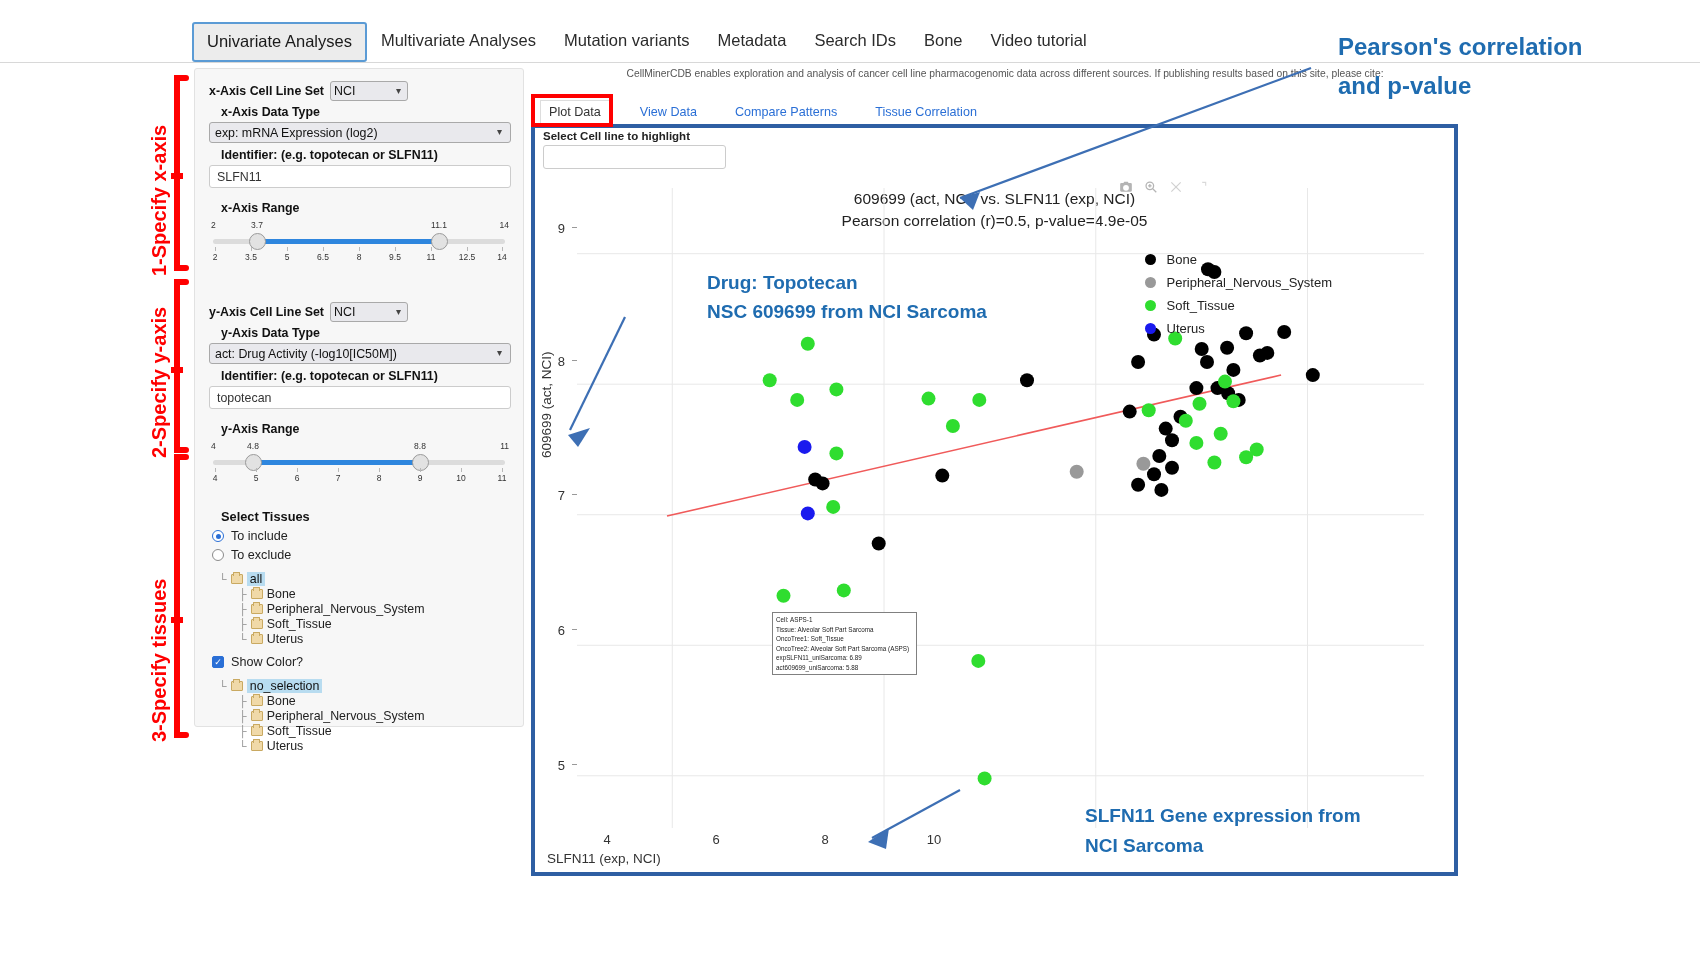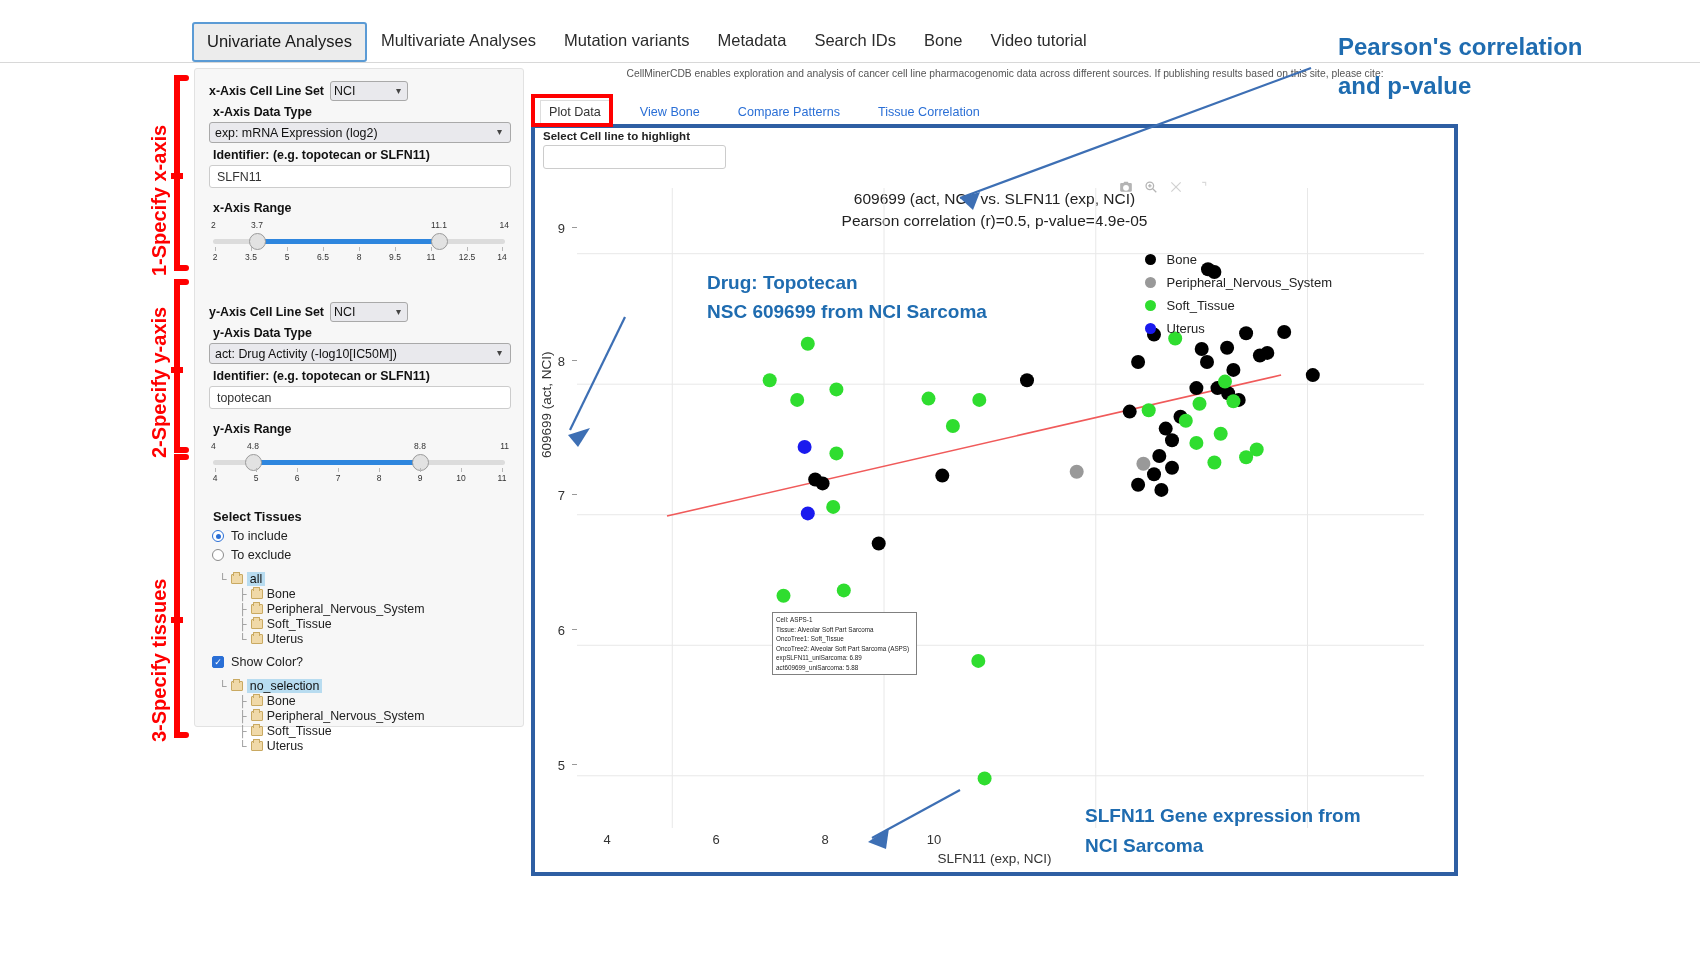--- a/index.html
+++ b/index.html
@@ -25,21 +25,21 @@
   .nav-underline {
     position: absolute; left: 0px; top: 62px; width: 1700px; height: 1px; background: #d8d8d8;
   }
 
   
   .panel {
     position: absolute; left: 194px; top: 68px; width: 330px; height: 659px;
     background: #f7f7f7; border: 1px solid #e2e2e2; border-radius: 3px;
     padding: 12px 14px;
   }
-  .lbl { font-size: 12.4px; font-weight: bold; color: #111; margin: 0 0 3px 4px; }
+  .lbl { font-size: 12.4px; font-weight: bold; color: #111; margin: 0 0 3px 12px; }
   .row { display: flex; align-items: center; gap: 6px; margin-bottom: 4px; }
   .sel-sm {
     font-size: 12.4px; height: 20px; width: 78px; padding: 1px 3px;
     border: 1px solid #a9a9a9; border-radius: 3px; background: #e9e9ed;
     font-family: "Liberation Sans", sans-serif; color: #111;
     -webkit-appearance: none; appearance: none;
     background-image: linear-gradient(transparent, transparent);
     position: relative;
   }
   .selwrap { position: relative; display: inline-block; }
@@ -119,22 +119,22 @@
     font-size: 15.5px; color: #222; line-height: 1.45;
   }
   .modebar { position: absolute; right: 246px; top: 52px; display: flex; gap: 11px; opacity: .55; }
   .modebar svg { display: block; }
 
   .axis-y-title {
     position: absolute; left: 4px; top: 330px; font-size: 13.5px; color: #333;
     transform: rotate(-90deg); transform-origin: left top; white-space: nowrap;
   }
   .axis-x-title {
-    position: absolute; left: 0; bottom: 6px; width: 100%; text-align: center;
-    font-size: 13.5px; color: #333;
+    position: absolute; left: 0; bottom: 6px; width: 100%; text-align: left;
+    font-size: 13.5px; color: #333; padding-left: 12px;
   }
   .ytick { position: absolute; font-size: 13px; color: #333; text-align: right; width: 34px; }
   .xtick { position: absolute; font-size: 13px; color: #333; transform: translateX(-50%); }
 
   .legend { position: absolute; right: 122px; top: 120px; }
   .leg-row { display: flex; align-items: center; gap: 11px; height: 23px; font-size: 13px; color: #222; }
   .leg-dot { width: 11px; height: 11px; border-radius: 50%; flex: 0 0 auto; }
 
   .tooltip {
     position: absolute; left: 237px; top: 484px; width: 145px;
@@ -339,21 +339,21 @@
       </div>
     </div>
   </div>
 
   <div class="cite">
     <div>CellMinerCDB enables exploration and analysis of cancer cell line pharmacogenomic data across different sources. If publishing results based on this site, please cite:</div>
   </div>
 
   <div class="subtabs">
     <div class="subtab active">Plot Data</div>
-    <div class="subtab">View Bone</div>
+    <div class="subtab">View Data</div>
     <div class="subtab">Compare Patterns</div>
     <div class="subtab">Tissue Correlation</div>
   </div>
 
   <div class="plot-outer">
     <div class="highlight-lbl">Select Cell line to highlight</div>
     <div class="highlight-in"></div>
 
     <div class="plot-title">
       <div>609699 (act, NCI) vs. SLFN11 (exp, NCI)</div>

